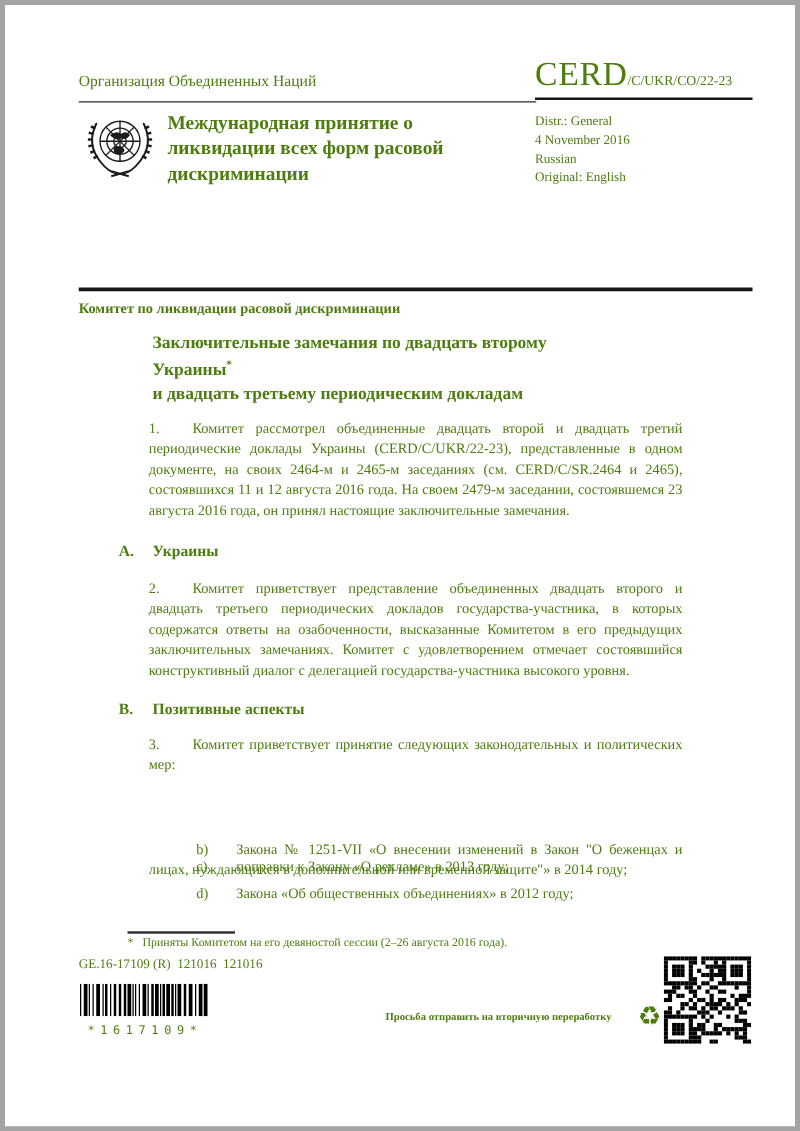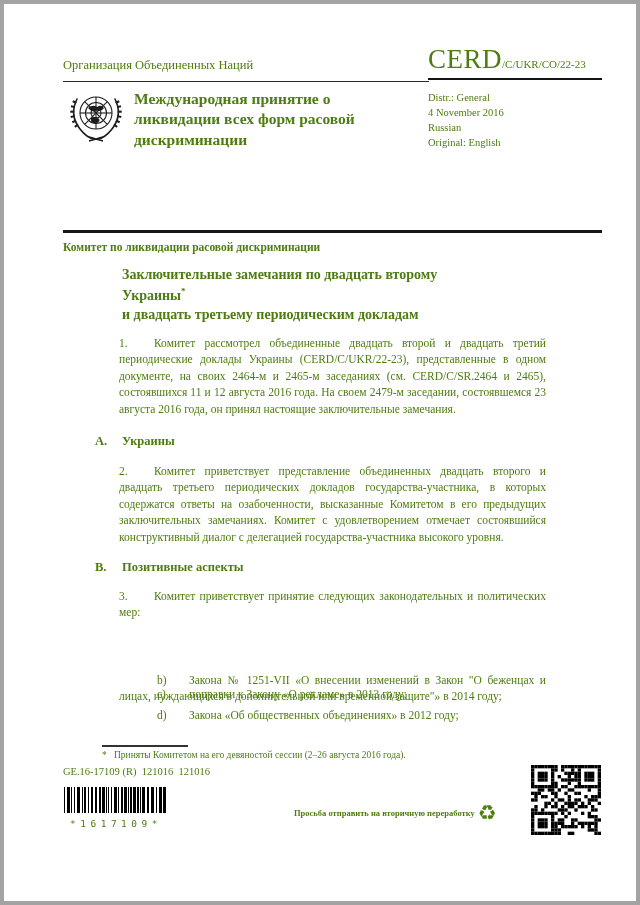--- a/index.html
+++ b/index.html
@@ -48,21 +48,21 @@
   .item { text-indent:38px; }
   .item .ilabel { display:inline-block; width:32px; text-indent:0; }
   
   .footnote { position:absolute; left:98px; top:746px; width:440px; font-size:9.5px; }
   .footnote .fmark { display:inline-block; width:12px; }
   .ge-code { position:absolute; left:59px; top:762px; font-size:10.5px; white-space:pre; }
   .barcode { position:absolute; left:59px; top:783px; width:106px; text-align:center; }
   .barcode-text { font-family:"DejaVu Sans Mono", monospace; font-size:9.5px; letter-spacing:4.5px; display:block; margin-top:1px; white-space:nowrap; }
   .recycle-line {
     position:absolute; left:290px; top:794px; width:235px; height:30px;
-    display:flex; align-items:center; gap:3px;
+    display:flex; align-items:center; justify-content:flex-end; gap:21px;
   }
   .recycle-text { font-size:8.5px; font-weight:bold; white-space:nowrap; }
   .recycle-glyph { font-size:21px; line-height:1; }
   .qr { position:absolute; left:527px; top:761px; width:70px; height:70px; }
 </style>
 </head>
 <body>
 
 <div class="page">
 

